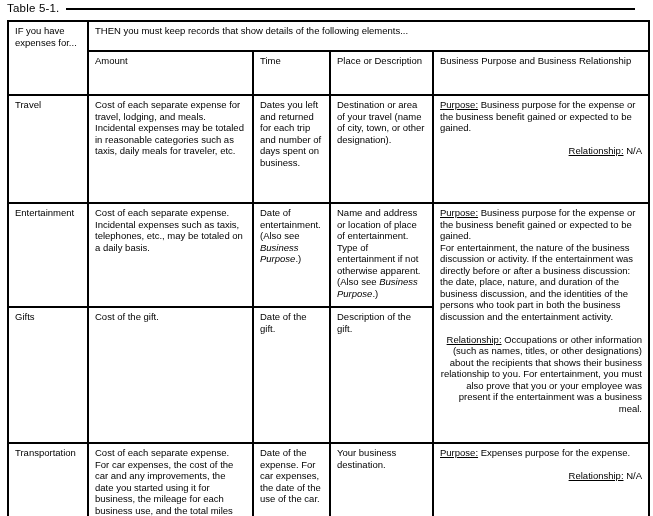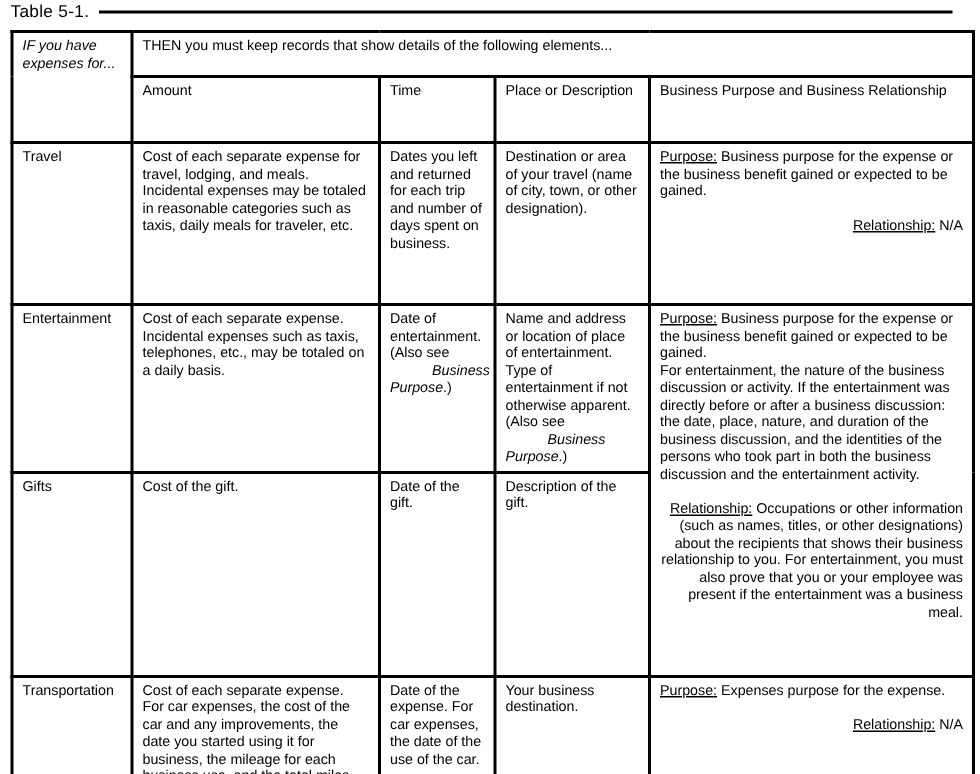--- a/index.html
+++ b/index.html
@@ -53,39 +53,38 @@
     border: 2px solid #000;
     padding: 3px 6px 3px 6px;
     vertical-align: top;
     text-align: left;
     font-weight: normal;
     overflow: hidden;
   }
   th.stub-header {
     vertical-align: top;
     padding: 3px 4px;
-    font-style: italic;
   }
   th.then-header {
     text-align: center;
     vertical-align: middle;
     height: 22px;
     padding: 2px 4px;
   }
   th.col-header {
     text-align: center;
     vertical-align: bottom;
     height: 36px;
     padding: 2px 4px 6px 4px;
   }
   td.row-label {
     padding: 3px 4px;
   }
   .u { text-decoration: underline; }
-  .i { font-style: italic; margin-left: 28px; }
+  .i { font-style: italic; }
   .para-gap { margin-top: 11.5px; text-align: right; }
 </style>
 </head>
 <body>
 
 <div class="page">
 
   <div class="title-line">
     <span class="title-prefix">Table 5-1.</span>
     <span class="title-rule"></span>

